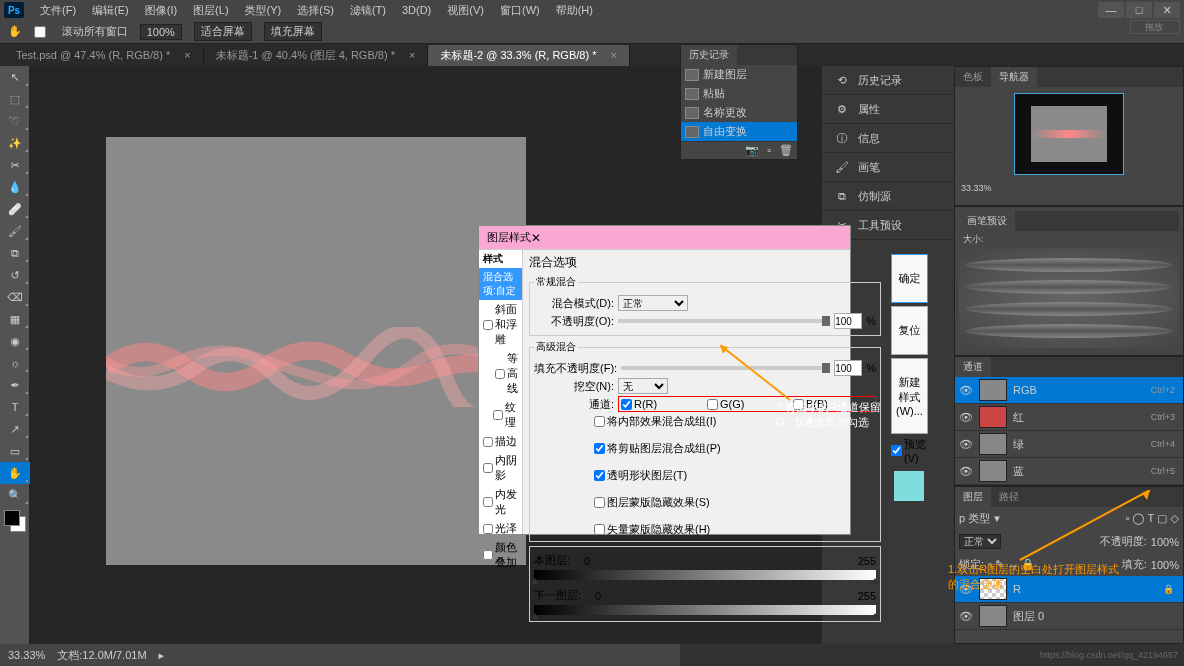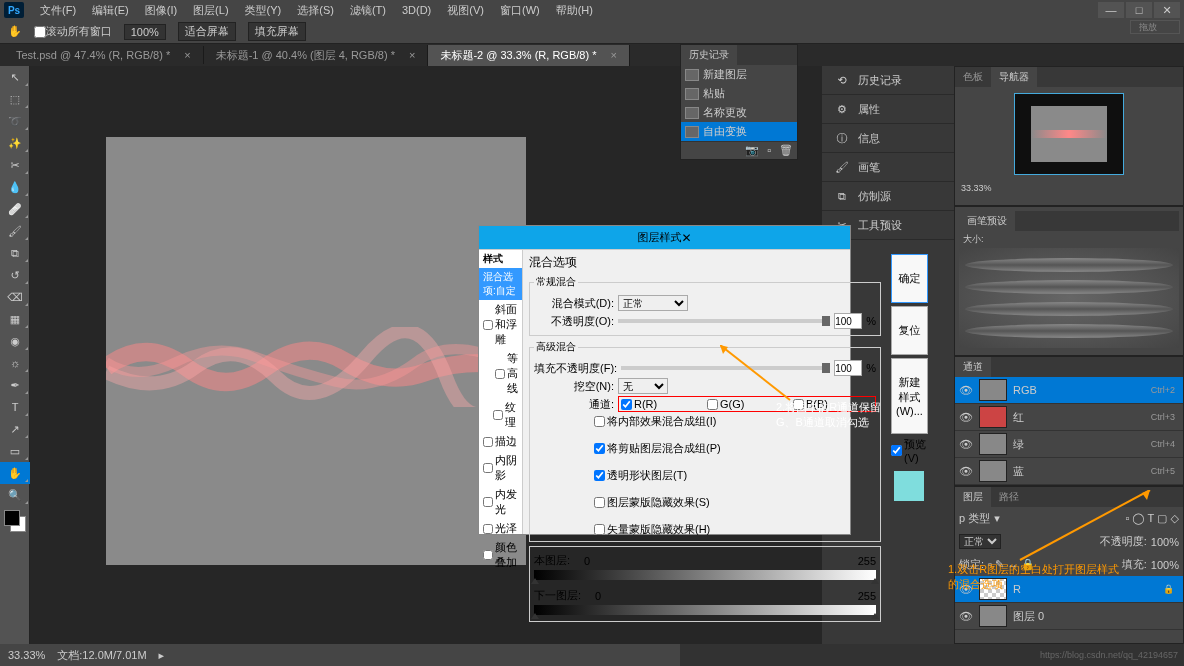--- a/index.html
+++ b/index.html
@@ -3,21 +3,21 @@
 <meta charset="utf-8">
 <style>
 * { margin: 0; padding: 0; box-sizing: border-box; font-family: "Microsoft YaHei", Arial, sans-serif; font-size: 11px; }
 body { background: #323232; color: #ccc; width: 1184px; height: 666px; overflow: hidden; position: relative; }
 .menubar { background: #454545; height: 20px; display: flex; align-items: center; padding: 0 4px; }
 .ps-logo { width: 20px; height: 16px; background: #001e36; color: #31a8ff; display: flex; align-items: center; justify-content: center; font-weight: bold; font-size: 10px; border-radius: 2px; margin-right: 8px; }
 .menu-item { padding: 2px 8px; cursor: pointer; font-size: 11px; }
 .win-controls { margin-left: auto; display: flex; gap: 2px; }
 .win-btn { width: 26px; height: 16px; background: #535353; display: flex; align-items: center; justify-content: center; cursor: pointer; }
 .toolbar { background: #454545; height: 24px; display: flex; align-items: center; padding-left: 8px; gap: 12px; border-bottom: 1px solid #222; }
-.tool-cb { display: flex; align-items: center; gap: 0; }
+.tool-cb { display: flex; align-items: center; gap: 16px; }
 .tool-cb input { width: 12px; height: 12px; }
 .zoom-box { background: #333; border: 1px solid #222; padding: 1px 6px; }
 .tabs { background: #2a2a2a; height: 22px; display: flex; align-items: center; padding-left: 4px; }
 .tab { padding: 3px 12px; background: #2a2a2a; color: #999; font-size: 10px; border-right: 1px solid #1a1a1a; cursor: pointer; display: flex; align-items: center; gap: 14px; }
 .tab.active { background: #535353; color: #fff; }
 .tab .close { color: #999; }
 .main-area { display: flex; height: calc(100% - 88px); }
 .left-tools { width: 30px; background: #535353; display: flex; flex-direction: column; border-right: 1px solid #222; }
 .tool-btn { width: 30px; height: 22px; display: flex; align-items: center; justify-content: center; cursor: pointer; color: #ccc; position: relative; }
 .tool-btn.active { background: #0078d4; }
@@ -57,21 +57,21 @@
 .thumb.red { background: #c44; }
 .thumb.checker { background: repeating-conic-gradient(#ccc 0 25%, #fff 0 50%) 0 / 8px 8px; }
 .ch-key { margin-left: auto; font-size: 9px; color: #999; padding-right:4px;}
 .layer-controls { padding: 4px; display: flex; flex-wrap: wrap; gap: 4px; font-size: 10px; align-items: center; }
 .layer-controls select, .layer-controls input { background: #333; border: 1px solid #222; color: #ccc; font-size: 10px; }
 .status-bar { position: absolute; bottom: 0; left: 0; height: 22px; background: #454545; display: flex; align-items: center; padding: 0 8px; gap: 12px; font-size: 10px; width:680px;}
 .watermark { position: absolute; bottom: 6px; right: 6px; font-size: 9px; color: #666; }
 
 
 .dialog { position: absolute; top: 225px; left: 478px; width: 373px; height: 310px; background: #f0f0f0; border: 1px solid #888; z-index: 100; color: #000; font-size: 11px; }
-.dialog-title { background: #0ea5e9; border-bottom: 1px solid #ccc; padding: 4px 8px; display: flex; justify-content: center; align-items: center; }
+.dialog-title { background: #f9a8d4; border-bottom: 1px solid #ccc; padding: 4px 8px; display: flex; justify-content: flex-start; align-items: center; }
 .dialog-close { cursor: pointer; font-size: 12px; }
 .dialog-body { display: flex; height: calc(100% - 24px); }
 .dialog-left { width: 80px; border-right: 1px solid #ccc; background: #fff; }
 .style-item { padding: 2px 4px; font-size: 10px; display: flex; align-items: center; gap: 2px; }
 .style-item.header { background: #fff; font-weight: bold; }
 .style-item.active { background: #3399ff; color: #fff; }
 .style-item input { width: 10px; height: 10px; }
 .dialog-mid { flex: 1; padding: 4px 6px; }
 .dialog-right { width: 75px; padding: 4px; display: flex; flex-direction: column; gap: 3px; }
 .dlg-btn { background: #f8f8f8; border: 1px solid #aaa; padding: 16px 4px; text-align: center; cursor: pointer; font-size: 11px; }
@@ -85,21 +85,21 @@
 .cb-lbl input { width: 11px; height: 11px; }
 .gradient { height: 10px; background: linear-gradient(90deg, #000, #fff); margin: 2px 0; position:relative;}
 .grad-handle-l { position:absolute; left:-3px; top:8px; width:0;height:0;border-left:4px solid transparent;border-right:4px solid transparent;border-bottom:6px solid #333;}
 .grad-handle-r { position:absolute; right:-3px; top:8px; width:0;height:0;border-left:4px solid transparent;border-right:4px solid transparent;border-bottom:6px solid #333;}
 .preview-box { width: 30px; height: 30px; background: #7fdddd; margin: 4px auto; }
 
 .annotation1 { position: absolute; top: 400px; left: 776px; color: #ffffff; font-size: 12px; z-index: 101; }
 .annotation2 { position: absolute; top: 562px; left: 948px; color: #ff9900; font-size: 12px; z-index: 101; width:220px;}
 .arrow1 { position: absolute; top: 345px; left: 720px; width: 80px; height: 60px; z-index: 101; pointer-events:none;}
 .arrow2 { position: absolute; top: 490px; left: 1010px; width: 150px; height: 80px; z-index: 101; pointer-events:none;}
-.srch-box { position:absolute; top:20px; right:4px; width:50px; height:14px; border:1px solid #555; font-size:9px; color:#888; padding:0 8px;}
+.srch-box { position:absolute; top:20px; right:4px; width:50px; height:14px; border:1px solid #555; font-size:9px; color:#888; padding:0 14px;}
 </style>
 </head>
 <body>
 
 <div class="menubar">
   <div class="ps-logo">Ps</div>
   <div class="menu-item">文件(F)</div>
   <div class="menu-item">编辑(E)</div>
   <div class="menu-item">图像(I)</div>
   <div class="menu-item">图层(L)</div>

